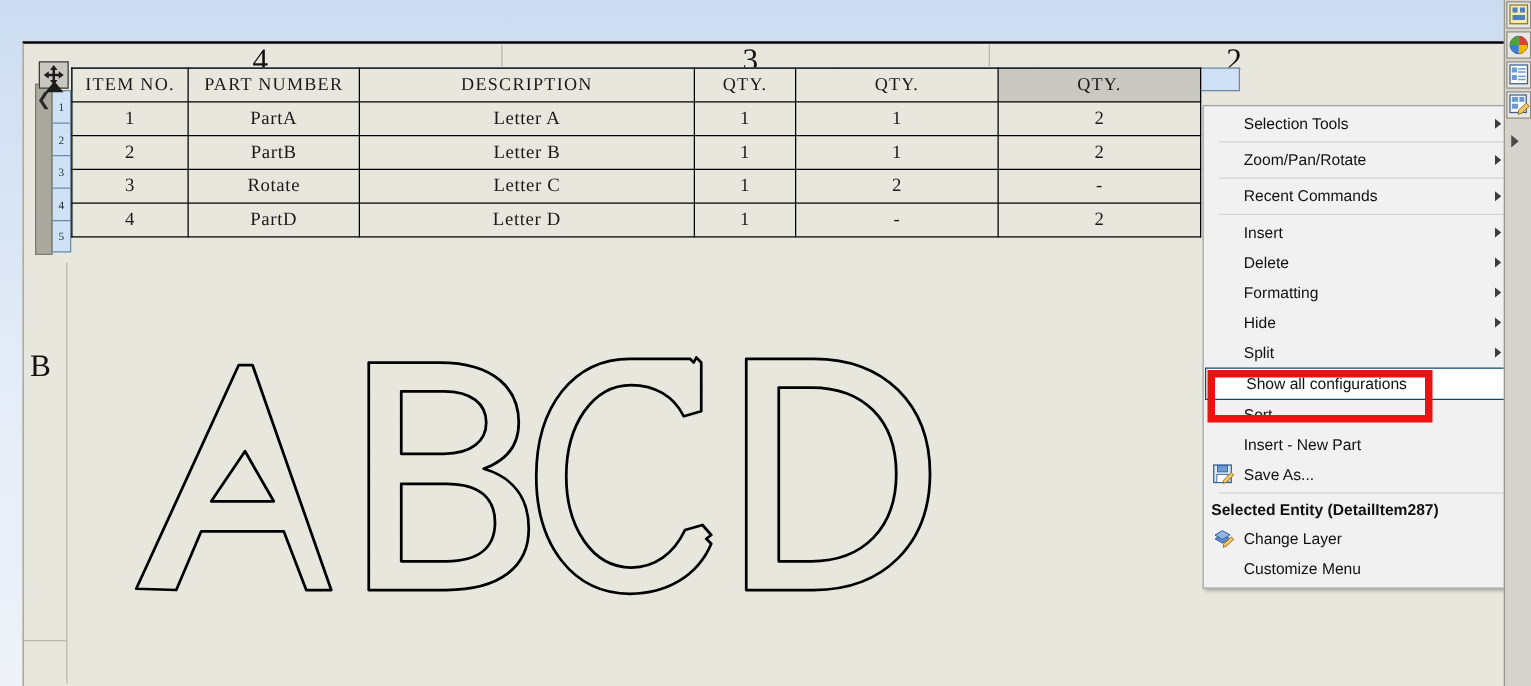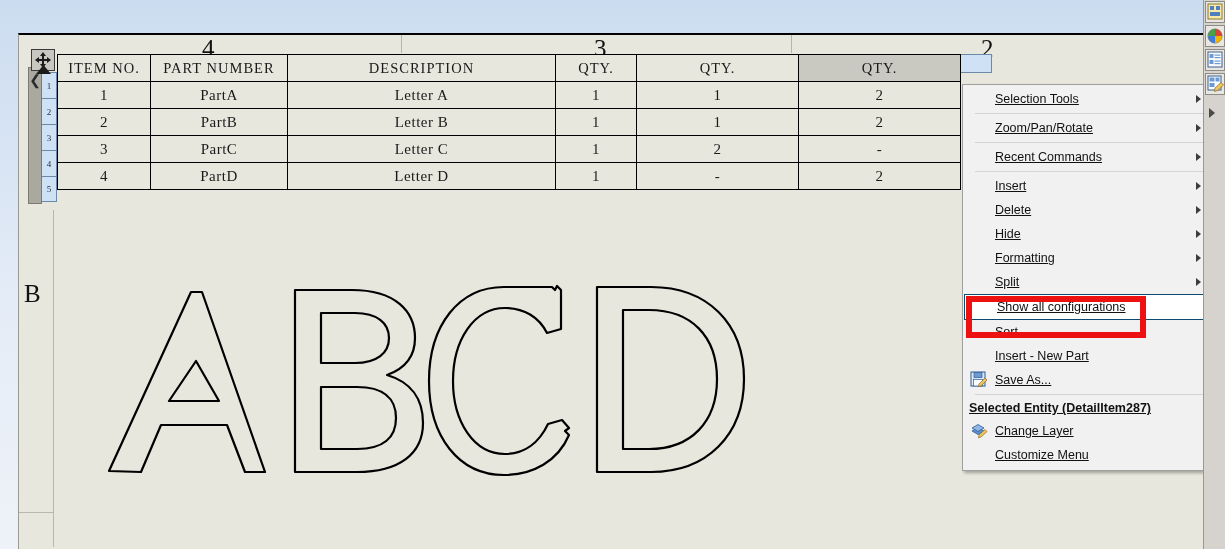--- a/index.html
+++ b/index.html
@@ -178,21 +178,21 @@
   }
   .mi {
     position: relative;
     height: 24px;
     display: flex;
     align-items: center;
     padding-left: 32px;
     cursor: default;
     white-space: nowrap;
   }
-  .mi .lbl { font-family: "Liberation Sans", sans-serif; text-decoration: underline; }
+  .mi .lbl { font-family: "Liberation Sans", sans-serif; }
   .mi .arrow {
     position: absolute;
     right: 11px; top: 50%;
     transform: translateY(-50%);
     width: 0; height: 0;
     border-left: 5px solid #3d3d3d;
     border-top: 4px solid transparent;
     border-bottom: 4px solid transparent;
   }
   .mi-sep {
@@ -344,21 +344,21 @@
     <tr>
       <td>2</td>
       <td>PartB</td>
       <td>Letter B</td>
       <td>1</td>
       <td>1</td>
       <td>2</td>
     </tr>
     <tr>
       <td>3</td>
-      <td>PartC</td>
+      <td>Rotate</td>
       <td>Letter C</td>
       <td>1</td>
       <td>2</td>
       <td>-</td>
     </tr>
     <tr>
       <td>4</td>
       <td>PartD</td>
       <td>Letter D</td>
       <td>1</td>
@@ -390,25 +390,25 @@
 
     <div class="mi">
       <span class="lbl">Insert</span>
       <span class="arrow"></span>
     </div>
     <div class="mi">
       <span class="lbl">Delete</span>
       <span class="arrow"></span>
     </div>
     <div class="mi">
+      <span class="lbl">Formatting</span>
+      <span class="arrow"></span>
+    </div>
+    <div class="mi">
       <span class="lbl">Hide</span>
-      <span class="arrow"></span>
-    </div>
-    <div class="mi">
-      <span class="lbl">Formatting</span>
       <span class="arrow"></span>
     </div>
     <div class="mi occluded">
       <span class="lbl">Split</span>
       <span class="arrow"></span>
     </div>
 
     <div class="mi highlight">
       <span class="lbl">Show all configurations</span>
     </div>

